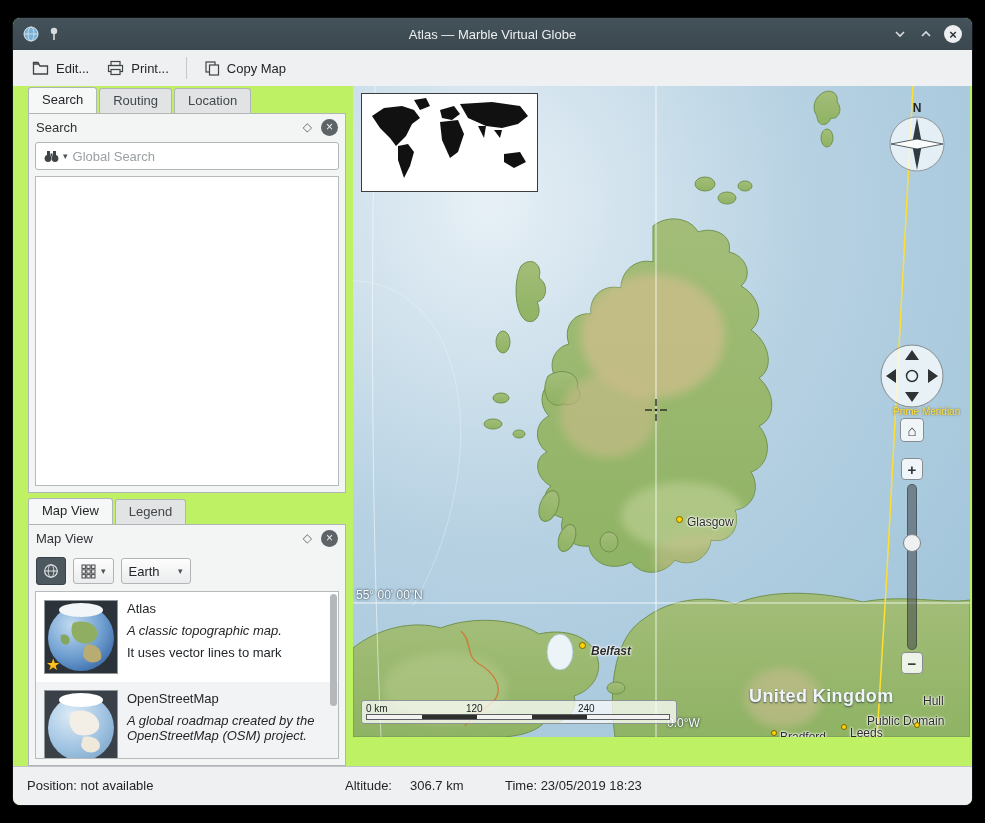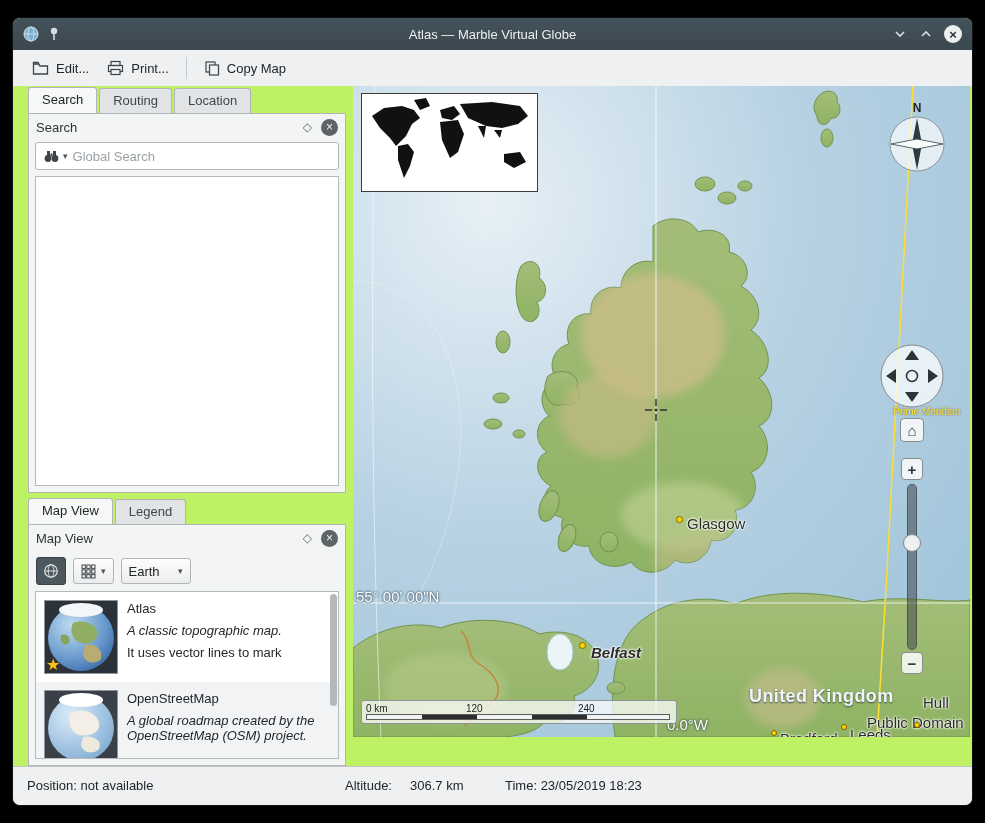--- a/index.html
+++ b/index.html
@@ -76,21 +76,21 @@
   
   .map-area{position:relative;width:617px;height:651px;overflow:hidden;background:#aecde0;}
   .overview{position:absolute;left:8px;top:7px;width:175px;height:97px;background:#fff;border:1px solid #3c3c3c;box-sizing:content-box;}
   .compass{position:absolute;left:534px;top:16px;width:60px;text-align:center;}
   .compass-n{font-size:12px;font-weight:bold;color:#20262a;line-height:13px;}
   .navpad{position:absolute;left:526px;top:257px;width:66px;height:66px;}
   .homebtn{position:absolute;left:547px;top:332px;width:24px;height:24px;background:rgba(252,253,253,.85);border:1px solid #868c90;border-radius:4px;display:flex;align-items:center;justify-content:center;font-size:15px;color:#2e3436;box-sizing:border-box;}
   .zbtn{position:absolute;width:22px;height:22px;background:rgba(252,253,253,.85);border:1px solid #868c90;border-radius:4px;display:flex;align-items:center;justify-content:center;font-size:15px;font-weight:bold;color:#2e3436;box-sizing:border-box;}
   .zoom-track{position:absolute;left:554px;top:398px;width:10px;height:166px;background:rgba(66,71,75,.55);border:1px solid rgba(40,44,48,.45);border-radius:6px;box-sizing:border-box;}
   .zoom-handle{position:absolute;left:-5px;top:49px;width:18px;height:18px;border-radius:50%;background:#eff0f1;border:1px solid #7d8387;box-sizing:border-box;}
-  .maplabel{position:absolute;white-space:nowrap;font-size:15px;color:#2b2b2b;text-shadow:0 0 2px #fff,0 0 2px #fff,0 0 3px #fff;}
+  .maplabel{position:absolute;white-space:nowrap;font-size:12px;color:#2b2b2b;text-shadow:0 0 2px #fff,0 0 2px #fff,0 0 3px #fff;}
   .maplabel.light{color:#fdfefe;text-shadow:0 0 2px rgba(20,40,55,.75),0 0 3px rgba(20,40,55,.6);}
   .uk-label{font-size:18px;font-weight:bold;letter-spacing:.4px;color:#f1f5f8;text-shadow:0 1px 2px rgba(30,50,62,.8);}
   .prime-label{font-size:10px;color:#ffe13e;text-shadow:0 0 2px rgba(60,50,0,.8);}
   .dot{position:absolute;width:7px;height:7px;border-radius:50%;background:#ffd400;border:1.5px solid #7c6400;box-sizing:border-box;}
   .scalebar{position:absolute;left:8px;top:614px;width:316px;height:24px;background:rgba(255,255,255,.74);border:1px solid #8d9295;border-radius:3px;font-size:10px;color:#1d1f21;box-sizing:border-box;}
   .sb-label{position:absolute;top:2px;}
   .sb-bar{position:absolute;left:4px;bottom:3px;width:304px;height:6px;display:flex;border:1px solid #5a5e61;box-sizing:border-box;}
   .seg{height:100%;}
   
   .statusbar{height:38px;border-top:1px solid #c2c5c7;position:relative;flex-shrink:0;background:#eff0f1;}

